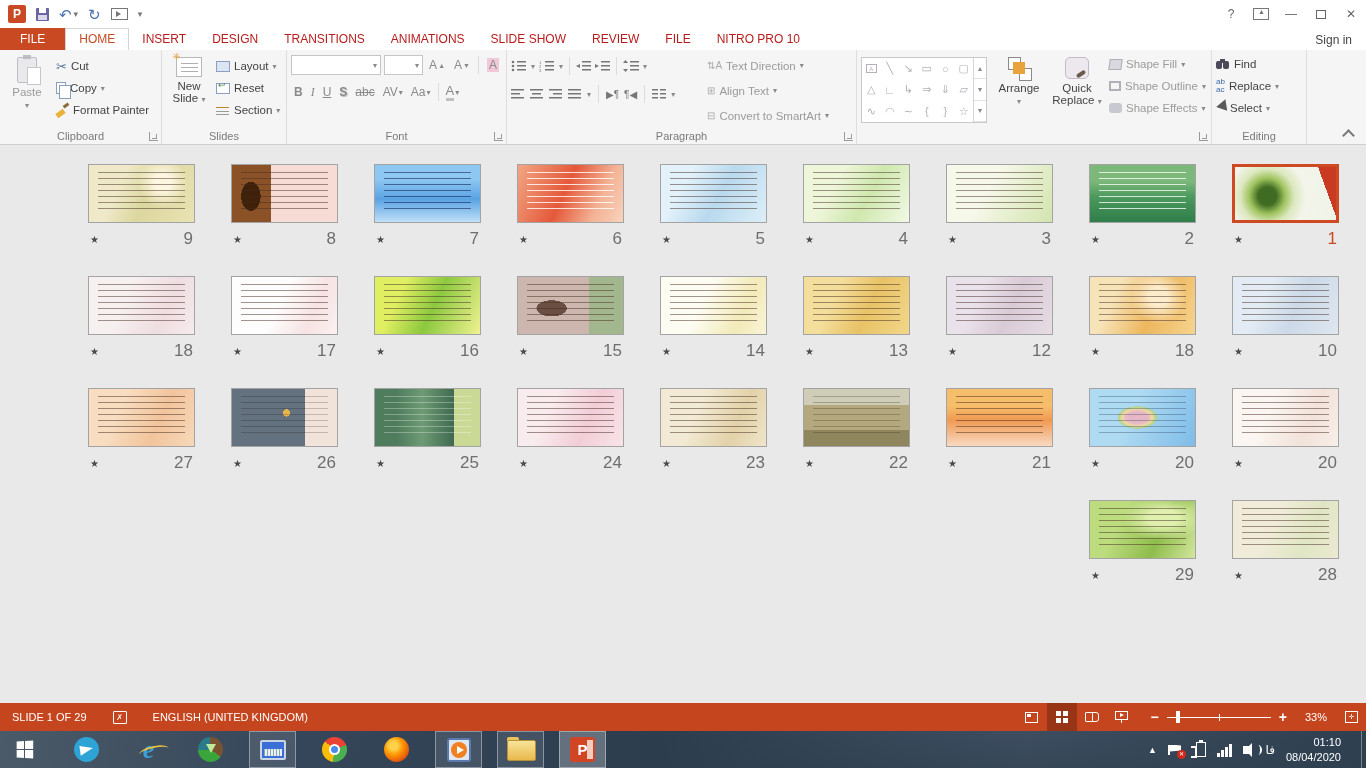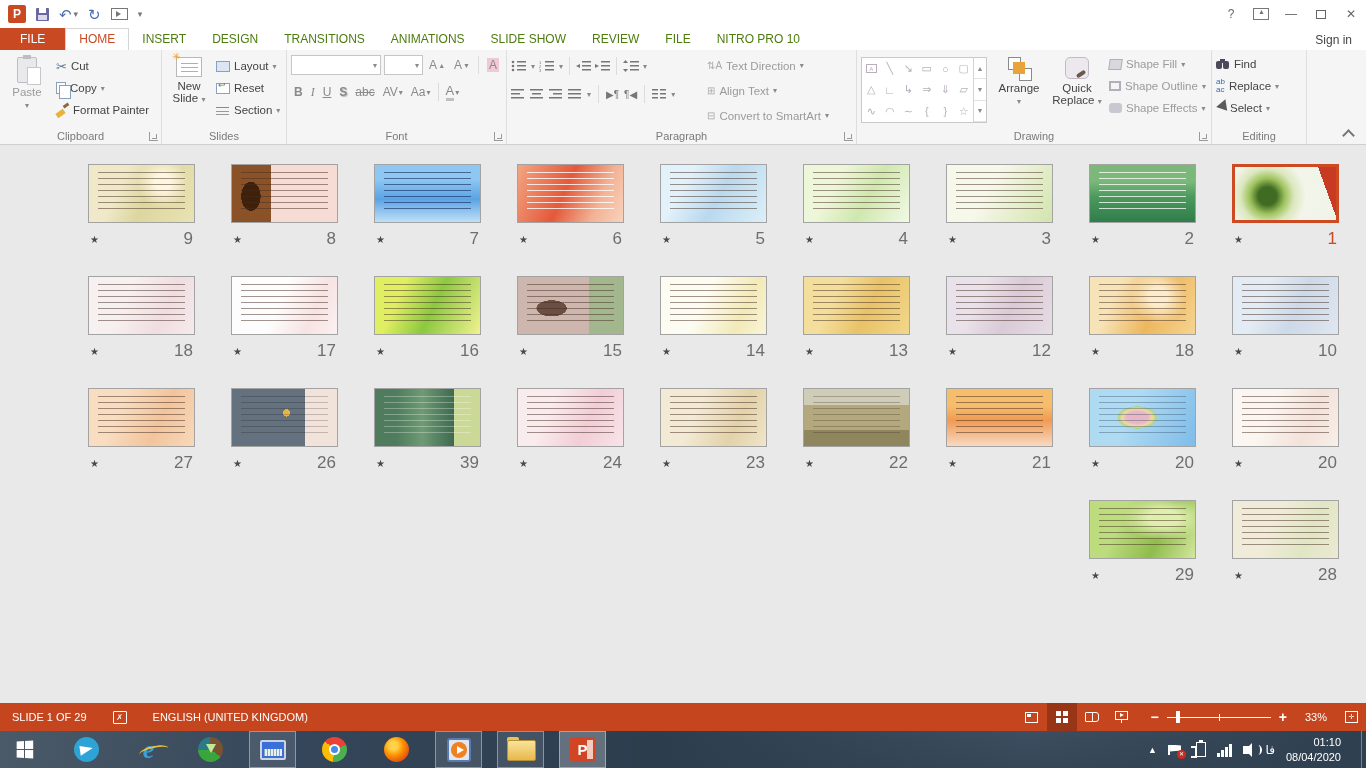--- a/index.html
+++ b/index.html
@@ -30,21 +30,21 @@
   .ribopt:before { content:"▲"; position:absolute; left:4px; top:-1px; font-size:7px; color:#777; }
   .restore { width:10px; height:9px; border:1px solid #666; position:relative; background:#fff; }
   .restore:before { content:""; position:absolute; left:2px; top:-4px; width:10px; height:9px;
     border:1px solid #666; z-index:-1; }
 
   
   #tabrow { position:absolute; left:0; top:28px; width:1366px; height:22px; background:#fff;
     display:flex; align-items:flex-end; font-size:12px; }
   .file-tab { background:var(--accent); color:#fff; padding:3px 20px 4px; height:22px;
     display:flex; align-items:center; }
-  .rtab { color:#4d7c0f; padding:3px 13px 4px; height:22px; display:flex; align-items:center; }
+  .rtab { color:#b91c1c; padding:3px 13px 4px; height:22px; display:flex; align-items:center; }
   .rtab.active { background:#fff; color:var(--accent); border:1px solid #d5d5d5; border-bottom:none; }
   #signin { position:absolute; right:14px; bottom:3px; font-size:12px; color:#444; }
 
   
   #ribbon { position:absolute; left:0; top:50px; width:1366px; height:95px; background:#f5f5f5;
     border-bottom:1px solid #cfcfcf; display:flex; }
   .rgroup { position:relative; height:94px; border-right:1px solid #dedede; padding:3px 4px 16px; }
   .glabel { position:absolute; bottom:2px; left:0; right:0; text-align:center; font-size:11px; color:#7a7a7a; }
   .launch { position:absolute; right:3px; bottom:3px; width:9px; height:9px;
     border-left:1px solid #9a9a9a; border-bottom:1px solid #9a9a9a; }
@@ -542,21 +542,20 @@
           <span class="so-ic"></span>
           <span>Shape Outline</span>
           <span class="drop">▾</span>
         </div>
       <div class="srow disabled">
           <span class="se-ic"></span>
           <span>Shape Effects</span>
           <span class="drop">▾</span>
         </div>
     </div>
-    <div class="glabel">Drawing</div>
     <div class="launch"></div>
   </div>
 
   <div class="rgroup" style="width:95px">
     <div class="smallcol" style="padding-top:2px">
       <div class="srow">
           <span class="find-ic"></span>
           <span>Find</span>
         </div>
       <div class="srow">
@@ -793,21 +792,21 @@
           <span class="star">★</span>
           <span class="num">24</span>
         </div>
       </div>
       <div class="cell" style="grid-area: 3 / 3;">
         <div class="thumb" style="background: linear-gradient(90deg, rgb(78, 124, 92) 0px, rgb(78, 124, 92) 20%, rgb(110, 154, 116) 45%, rgb(63, 106, 80) 75%, rgb(203, 217, 150) 75%);">
           <div class="lines" style="--lc: rgba(255,255,255,0.3);"></div>
         </div>
         <div class="meta">
           <span class="star">★</span>
-          <span class="num">39</span>
+          <span class="num">25</span>
         </div>
       </div>
       <div class="cell" style="grid-area: 3 / 2;">
         <div class="thumb" style="background: radial-gradient(6px at 52% 42%, rgb(232, 181, 74) 0px, rgb(232, 181, 74) 60%, rgba(232, 181, 74, 0) 61%), linear-gradient(90deg, rgb(100, 114, 127) 0px, rgb(100, 114, 127) 70%, rgb(242, 227, 218) 70%);">
           <div class="lines" style="--lc: rgba(0,0,0,0.2);"></div>
         </div>
         <div class="meta">
           <span class="star">★</span>
           <span class="num">26</span>
         </div>

